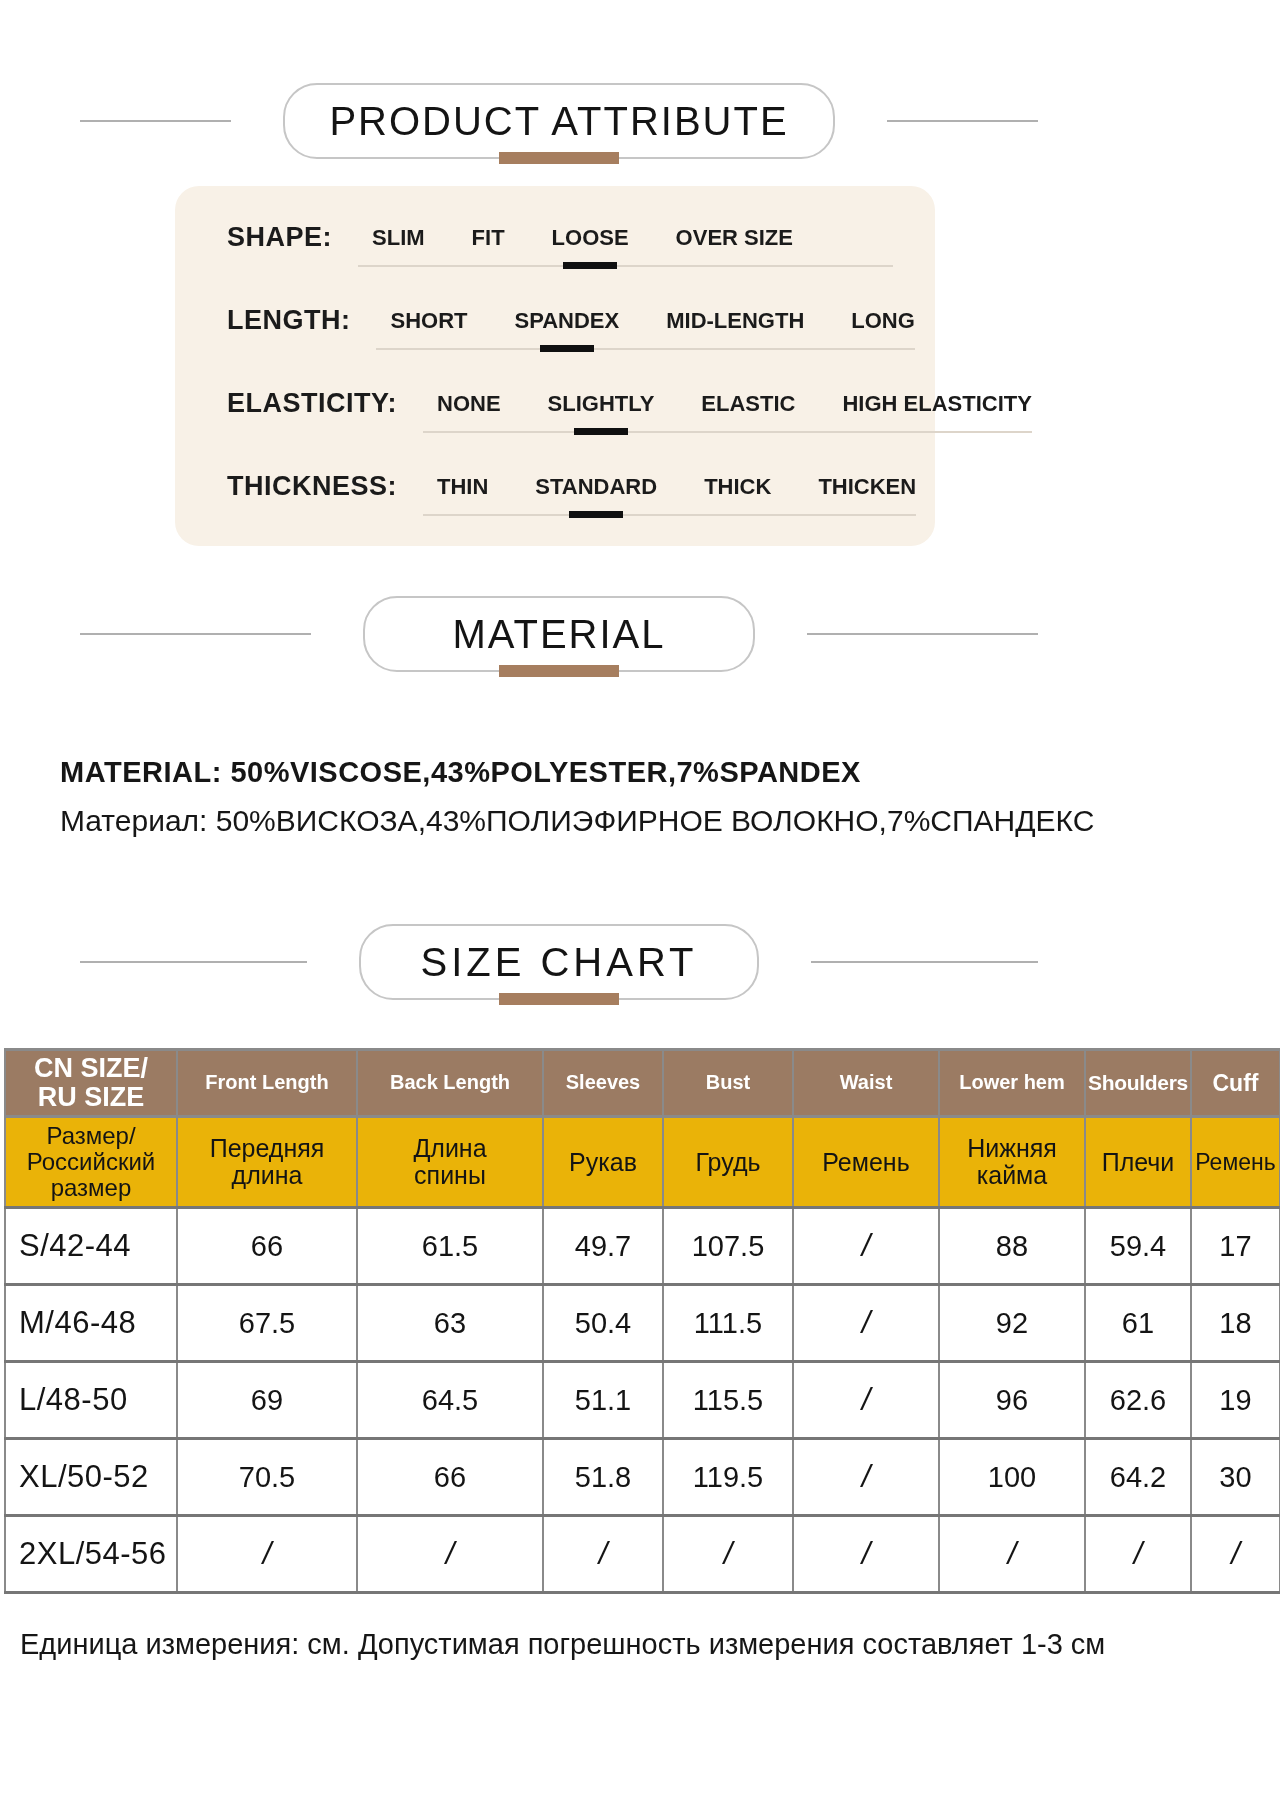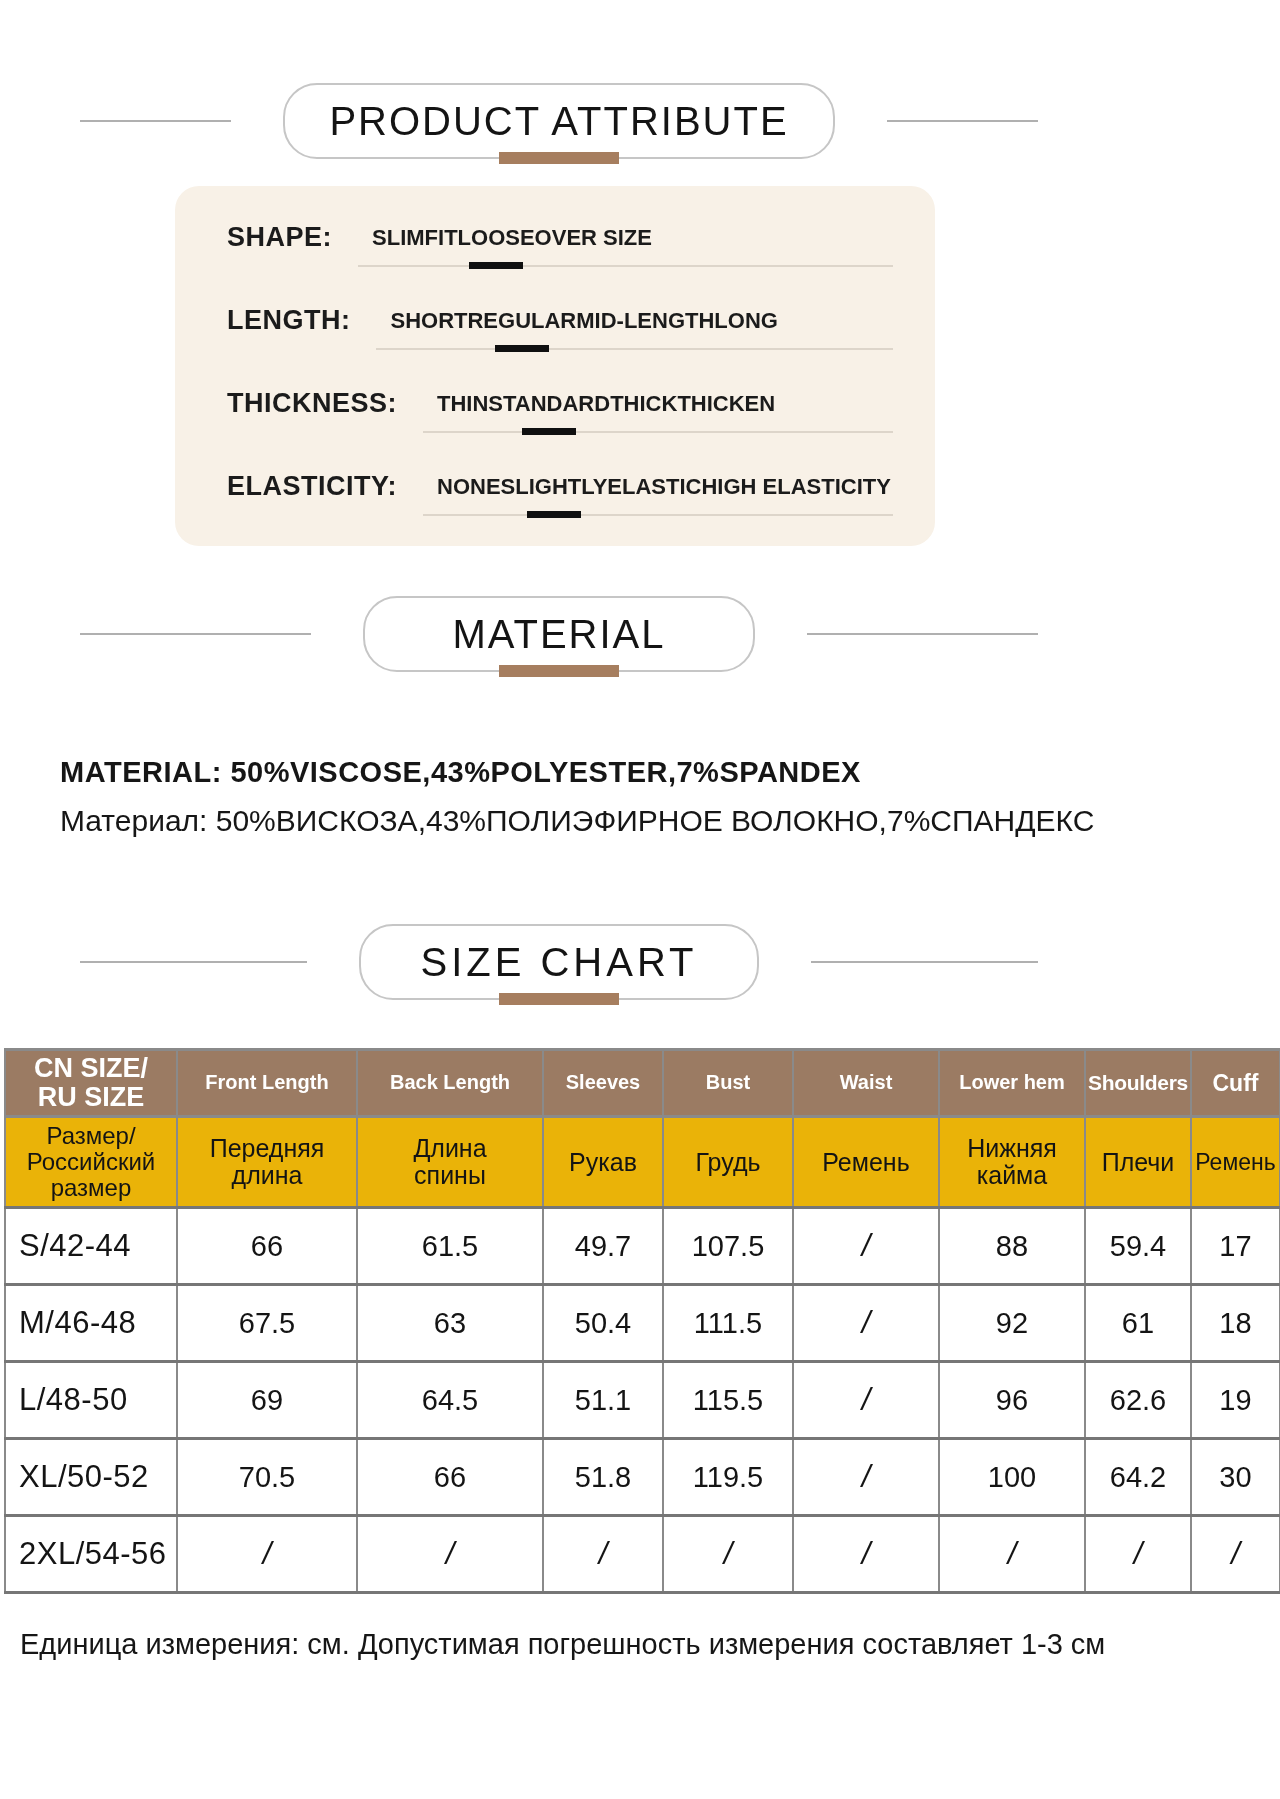--- a/index.html
+++ b/index.html
@@ -25,21 +25,21 @@
   #header-size .pill-title{letter-spacing:4px;}
   
   .attr-box{
     width:760px;height:360px;box-sizing:border-box;margin:27px 0 0 175px;
     background:#f8f1e7;border-radius:24px;padding:36px 42px 30px 52px;
     display:flex;flex-direction:column;justify-content:space-between;
   }
   .attr-row{display:flex;align-items:flex-end;}
   .attr-label{font-size:27px;font-weight:700;letter-spacing:0.5px;color:#1b1b1b;white-space:nowrap;padding-bottom:14px;}
   .attr-options{
-    flex:1;margin-left:26px;display:flex;align-items:flex-start;
+    flex:1;margin-left:26px;display:flex;align-items:flex-start;gap:47px;
     border-bottom:2px solid #ddd5ca;padding:0 0 14px 14px;
   }
   .attr-option{font-size:22px;font-weight:700;color:#1b1b1b;white-space:nowrap;position:relative;}
   .attr-option.selected::after{
     content:"";position:absolute;left:50%;transform:translateX(-50%);
     bottom:-18px;width:54px;height:7px;background:#101010;
   }
   
   .material-text{margin:84px 0 0 60px;}
   .material-en{font-size:29px;font-weight:700;letter-spacing:0.5px;}
@@ -93,41 +93,41 @@
           <span class="attr-option">SLIM</span>
           <span class="attr-option">FIT</span>
           <span class="attr-option selected">LOOSE</span>
           <span class="attr-option">OVER SIZE</span>
         </div>
       </div>
       <div class="attr-row">
         <span class="attr-label">LENGTH:</span>
         <div class="attr-options">
           <span class="attr-option">SHORT</span>
-          <span class="attr-option selected">REGULAR</span>
+          <span class="attr-option selected">SPANDEX</span>
           <span class="attr-option">MID-LENGTH</span>
           <span class="attr-option">LONG</span>
+        </div>
+      </div>
+      <div class="attr-row">
+        <span class="attr-label">ELASTICITY:</span>
+        <div class="attr-options">
+          <span class="attr-option">NONE</span>
+          <span class="attr-option selected">SLIGHTLY</span>
+          <span class="attr-option">ELASTIC</span>
+          <span class="attr-option">HIGH ELASTICITY</span>
         </div>
       </div>
       <div class="attr-row">
         <span class="attr-label">THICKNESS:</span>
         <div class="attr-options">
           <span class="attr-option">THIN</span>
           <span class="attr-option selected">STANDARD</span>
           <span class="attr-option">THICK</span>
           <span class="attr-option">THICKEN</span>
-        </div>
-      </div>
-      <div class="attr-row">
-        <span class="attr-label">ELASTICITY:</span>
-        <div class="attr-options">
-          <span class="attr-option">NONE</span>
-          <span class="attr-option selected">SLIGHTLY</span>
-          <span class="attr-option">ELASTIC</span>
-          <span class="attr-option">HIGH ELASTICITY</span>
         </div>
       </div>
     </div>
 
   <div class="section-header" id="header-material">
     <div class="line"></div>
     <div class="pill">
       <span class="pill-title">MATERIAL</span>
       <span class="pill-bar"></span>
     </div>

